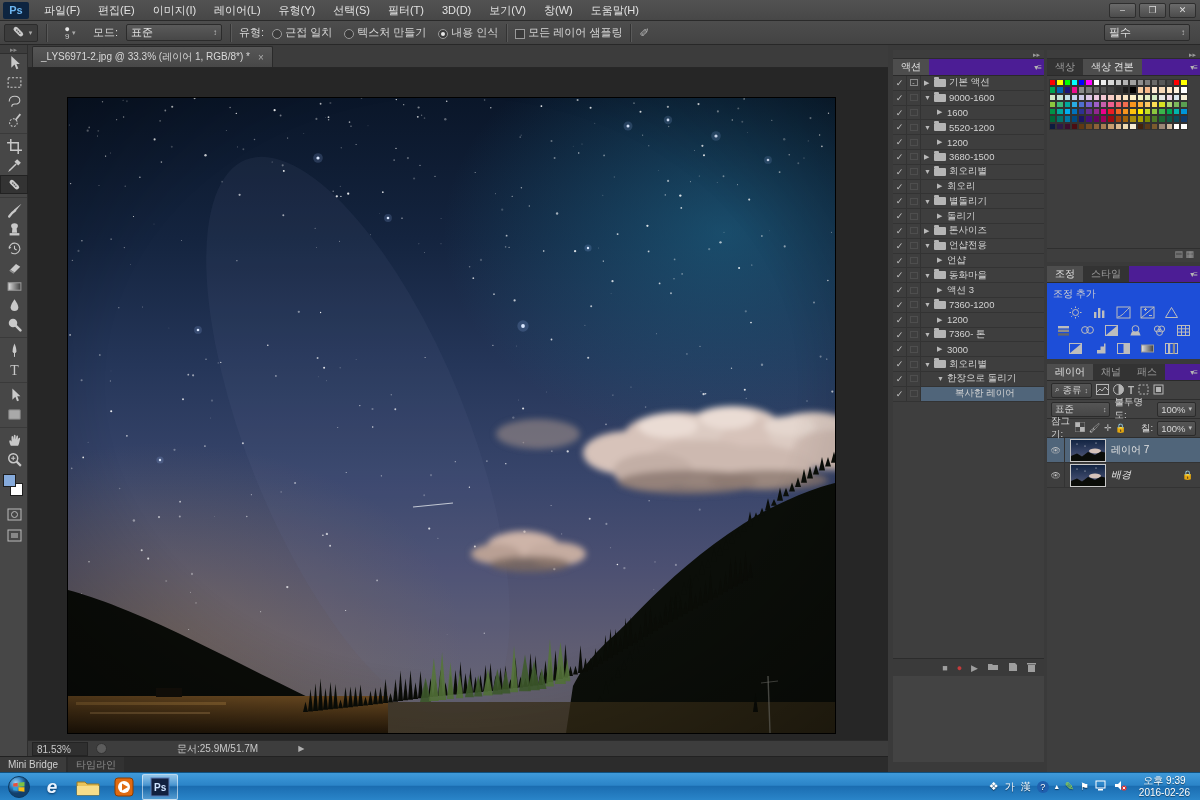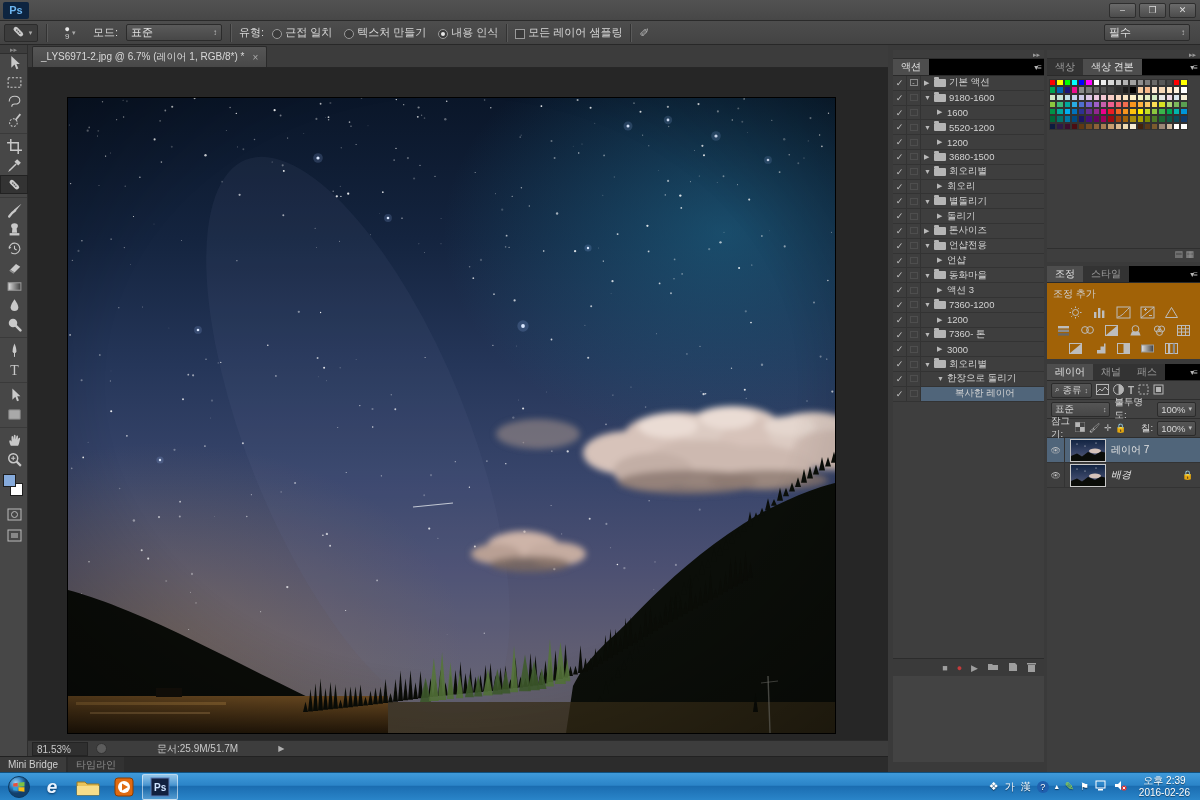--- a/index.html
+++ b/index.html
@@ -58,33 +58,33 @@
   #canvas-area { position:absolute; left:28px; top:68px; width:860px; height:672px; background:#262626; }
   #photo { position:absolute; left:40px; top:30px; width:767px; height:635px;
     outline:1px solid #000; background:#0a1629; }
   #statusbar { position:absolute; left:28px; top:740px; width:860px; height:16px;
     background:#3d3d3d; border-top:1px solid #2b2b2b; display:flex; align-items:center;
     font-size:10px; color:#c9c9c9; }
   #zoom-field { width:56px; height:14px; background:#2f2f2f; border:1px solid #242424;
     margin-left:4px; padding-left:4px; line-height:13px; }
   #status-circle { width:11px; height:11px; border-radius:50%; background:#5c5c5c;
     border:1px solid #333; margin:0 8px; }
-  #doc-size { margin-left:42px; }
+  #doc-size { margin-left:62px; }
   #status-arrow { margin-left:40px; color:#b0b0b0; font-size:8px; }
   #minibridge { position:absolute; left:0; top:756px; width:888px; height:16px; background:#2c2c2c;
     display:flex; align-items:center; gap:2px; border-top:1px solid #222; }
   .mb-tab { height:16px; padding:0 8px; line-height:16px; font-size:10px; background:#3b3b3b; color:#cfcfcf; }
   .mb-tab.dim { background:#323232; color:#8f8f8f; }
   
   #rightpanels { position:absolute; left:888px; top:45px; width:312px; height:727px; background:#3a3a3a; }
   .pcol-hdr { height:9px; background:#3d3d3d; border-bottom:1px solid #2c2c2c; text-align:right;
     color:#9a9a9a; font-size:7px; line-height:9px; padding-right:4px; }
   #actions-col { position:absolute; left:5px; top:5px; width:151px; height:712px; background:#434343; }
   #right-col { position:absolute; left:159px; top:5px; width:153px; height:712px; }
-  .ptab-row { height:17px; background:#000000; display:flex; align-items:flex-end; border-bottom:1px solid #2a2a2a; position:relative; }
+  .ptab-row { height:17px; background:#4c1d95; display:flex; align-items:flex-end; border-bottom:1px solid #2a2a2a; position:relative; }
   .ptab { height:16px; padding:0 8px; line-height:16px; font-size:10px; color:#9f9f9f; background:#333; }
   .ptab.active { background:#4d4d4d; color:#e0e0e0; }
   .pmenu { position:absolute; right:3px; top:4px; color:#b5b5b5; font-size:8px; letter-spacing:-1px; }
   #actions-list { background:#3e3e3e; height:582px; overflow:hidden; }
   .act-row { height:14.8px; display:flex; align-items:center; border-bottom:1px solid #333; font-size:9.5px; color:#d2d2d2; }
   .act-check { width:14px; text-align:center; color:#c3c3c3; font-size:9px; border-right:1px solid #333; align-self:stretch; line-height:14px; }
   .act-dlg { width:14px; border-right:1px solid #333; align-self:stretch; display:flex; align-items:center; justify-content:center; }
   .dlg-box { width:8px; height:7px; border:1px solid #8a8a8a; font-size:7px; line-height:5px; text-align:center; color:#ccc; }
   .dlg-faint { width:8px; height:7px; border:1px solid #4e4e4e; }
   .act-body { flex:1; display:flex; align-items:center; gap:3px; padding-left:3px; align-self:stretch; }
@@ -96,21 +96,21 @@
     align-items:center; justify-content:flex-end; gap:9px; padding-right:8px; }
   .foot-ic { color:#9e9e9e; font-size:9px; }
   
   #swatch-grid { background:#3e3e3e; padding:3px 1px 0 2px; height:172px; }
   .sw-row { display:flex; }
   .sw { width:7.3px; height:7.3px; border:1px solid #323232; }
   #swatches-footer { height:14px; background:#3e3e3e; border-top:1px solid #2f2f2f; text-align:right;
     color:#9a9a9a; font-size:9px; padding-right:6px; }
   
   #adj-panel { margin-top:4px; }
-  #adj-body { background:#a16207; padding:4px 6px; height:76px; }
+  #adj-body { background:#1d4ed8; padding:4px 6px; height:76px; }
   #adj-hdr { font-size:10px; color:#cfcfcf; margin-bottom:4px; }
   .adj-row { display:flex; justify-content:center; gap:7px; margin-bottom:3px; }
   .adj-ic { width:17px; height:15px; display:flex; align-items:center; justify-content:center; }
   
   #layers-panel { margin-top:5px; }
   #layers-filter { height:19px; background:#424242; display:flex; align-items:center; gap:4px; padding:0 4px; border-bottom:1px solid #2e2e2e; }
   .mini-select { background:linear-gradient(#555,#464646); border:1px solid #2b2b2b; border-radius:2px;
     height:15px; display:flex; align-items:center; font-size:9.5px; padding:0 3px; gap:3px; }
   #layers-blend { height:19px; background:#424242; display:flex; align-items:center; gap:4px; padding:0 4px; border-bottom:1px solid #2e2e2e; font-size:9.5px; }
   #layers-lock { height:19px; background:#424242; display:flex; align-items:center; gap:4px; padding:0 4px; border-bottom:1px solid #2e2e2e; font-size:9.5px; }
@@ -132,20 +132,33 @@
     border:1px solid rgba(255,255,255,.55); border-radius:2px; }
   #tray { margin-left:auto; display:flex; align-items:center; gap:6px; padding-right:4px;
     color:#fff; font-size:10px; text-shadow:0 1px 1px rgba(0,0,0,.5); }
   #clock { text-align:center; line-height:12px; font-size:10px; padding:0 6px; }
 </style>
 </head>
 <body>
 
 <div id="menubar">
   <div id="ps-logo">Ps</div>
+  <div id="menu-items" style="display: flex;">
+      <div class="menu-item">파일(F)</div>
+      <div class="menu-item">편집(E)</div>
+      <div class="menu-item">이미지(I)</div>
+      <div class="menu-item">레이어(L)</div>
+      <div class="menu-item">유형(Y)</div>
+      <div class="menu-item">선택(S)</div>
+      <div class="menu-item">필터(T)</div>
+      <div class="menu-item">3D(D)</div>
+      <div class="menu-item">보기(V)</div>
+      <div class="menu-item">창(W)</div>
+      <div class="menu-item">도움말(H)</div>
+    </div>
   <div id="win-controls">
     <div class="win-btn">–</div>
     <div class="win-btn">❐</div>
     <div class="win-btn">✕</div>
   </div>
 </div>
 
 <div id="optionsbar">
   <div id="tool-preview">
     <span id="opt-tool-icon"><svg width="17" height="17" viewBox="0 0 16 16">
@@ -385,21 +398,21 @@
   <div class="tool" style="margin-top:2px">
     <svg width="15" height="13">
         <rect x="1" y="1" width="13" height="11" fill="none" stroke="#bbb"></rect>
         <rect x="4" y="4" width="7" height="5" fill="#888"></rect>
       </svg>
   </div>
 </div>
 
 <div id="tabbar">
   <div id="doc-tab">
-    <span>_LYS6971-2.jpg @ 6.7% (레이어 1, RGB/8*) *</span>
+    <span>_LYS6971-2.jpg @ 33.3% (레이어 1, RGB/8*) *</span>
     <span class="close">×</span>
   </div>
 </div>
 <div id="canvas-area">
   <div id="photo"><svg width="767" height="635" viewBox="0 0 767 635">
         <defs>
           <linearGradient id="sky" x1="0" y1="0" x2="0" y2="1">
             <stop offset="0" stop-color="#0a1629"></stop>
             <stop offset=".22" stop-color="#14243f"></stop>
             <stop offset=".42" stop-color="#253659"></stop>
@@ -1012,21 +1025,21 @@
           </div>
         </div>
         <div class="act-row">
           <div class="act-check">✓</div>
           <div class="act-dlg">
             <span class="dlg-faint"></span>
           </div>
           <div class="act-body">
             <span class="tri">▼</span>
             <span class="folder-ic"></span>
-            <span>9180-1600</span>
+            <span>9000-1600</span>
           </div>
         </div>
         <div class="act-row">
           <div class="act-check">✓</div>
           <div class="act-dlg">
             <span class="dlg-faint"></span>
           </div>
           <div class="act-body">
             <span style="width: 10px;"></span>
             <span class="tri">▶</span>
@@ -1697,17 +1710,17 @@
     <span><svg width="13" height="11">
           <rect x="1" y="1" width="9" height="7" fill="none" stroke="#fff"></rect>
           <rect x="3" y="9" width="5" height="1.5" fill="#fff"></rect>
         </svg></span>
     <span><svg width="13" height="11">
           <path d="M1 4 h3 l3 -3 v9 l-3 -3 h-3 z" fill="#fff"></path>
           <circle cx="10" cy="8" r="2.6" fill="#d33"></circle>
           <path d="M8.8 6.8 l2.4 2.4 M11.2 6.8 l-2.4 2.4" stroke="#fff" stroke-width="0.9"></path>
         </svg></span>
     <div id="clock">
-      <div>오후 2:39</div>
+      <div>오후 9:39</div>
       <div>2016-02-26</div>
     </div>
   </div>
 </div>
 
 </body></html>

